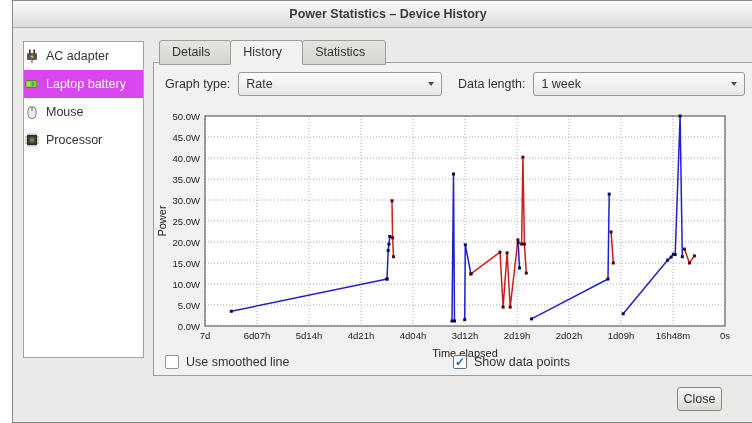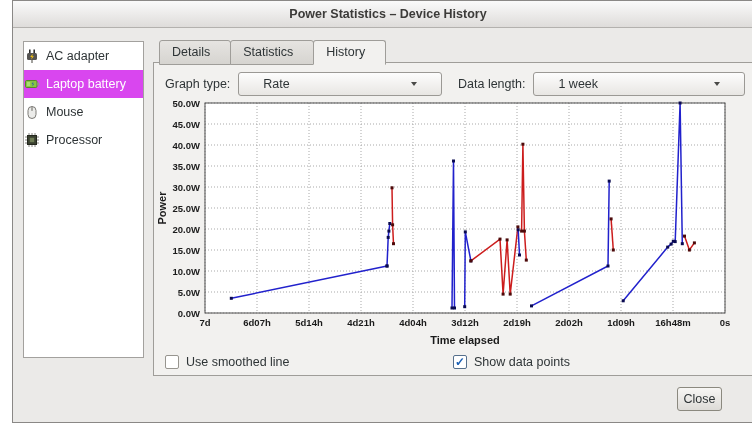--- a/index.html
+++ b/index.html
@@ -12,27 +12,27 @@
   .list-item.selected{background:#d946ef;color:#ffffff;}
   .icon{width:16px;height:16px;display:inline-flex;align-items:center;justify-content:center;flex:0 0 16px;}
   
   .notebook{position:absolute;left:140px;top:61px;width:601px;height:314px;background:#f2f1ef;border:1px solid #9f9d99;box-sizing:border-box;}
   .tabs{position:absolute;left:146px;top:39px;display:flex;z-index:3;}
   .tab{padding:4px 20px 5px 12px;font-size:12.5px;border:1px solid #9f9d99;border-radius:3px 3px 0 0;background:linear-gradient(#e6e4e1,#d6d4d0);margin-right:-1px;height:14px;line-height:14px;cursor:default;}
   .tab.active{background:#f2f1ef;border-bottom:1px solid #f2f1ef;position:relative;z-index:4;}
   
   .controls{position:absolute;left:152px;top:71px;width:580px;display:flex;align-items:center;z-index:2;}
   .ctl-label{font-size:12.5px;margin-right:8px;white-space:nowrap;}
-  .combo{height:24px;box-sizing:border-box;border:1px solid #9b9995;border-radius:3px;background:linear-gradient(#fdfdfd,#e8e6e3);display:flex;align-items:center;padding:0 24px;font-size:12.5px;cursor:default;}
+  .combo{height:24px;box-sizing:border-box;border:1px solid #9b9995;border-radius:3px;background:linear-gradient(#fdfdfd,#e8e6e3);display:flex;align-items:center;padding:0 7px;font-size:12.5px;cursor:default;}
   .combo .val{flex:1;}
   .combo-arrow{width:0;height:0;border-left:3.5px solid transparent;border-right:3.5px solid transparent;border-top:4.5px solid #4a4a48;margin-left:6px;}
   .combo.graph{width:206px;margin-right:16px;}
   .combo.length{width:214px;}
   
-  .chart-wrap{position:absolute;left:140px;top:97px;width:582px;height:252px;z-index:2;font-weight:bold;}
+  .chart-wrap{position:absolute;left:140px;top:110px;width:582px;height:252px;z-index:2;}
   svg text{font-family:"Liberation Sans",sans-serif;}
   .grid{stroke:#a9a9a9;stroke-width:1;stroke-dasharray:1 2;}
   .ytick,.xtick{font-size:9.5px;fill:#1b1b1b;}
   .axis-label{font-size:11px;fill:#1b1b1b;}
   
   .cb-row{position:absolute;top:354px;display:flex;align-items:center;gap:7px;z-index:2;font-size:12.5px;}
   .checkbox{width:14px;height:14px;box-sizing:border-box;background:#ffffff;border:1px solid #97958f;border-radius:2px;display:inline-flex;align-items:center;justify-content:center;font-size:12px;font-weight:bold;color:#1a5fb4;cursor:default;}
   .checkbox.checked{border-color:#56708c;}
   
   .close-btn{position:absolute;left:664px;top:386px;width:45px;height:24px;box-sizing:border-box;border:1px solid #8b897f;border-radius:3px;background:linear-gradient(#f7f6f4,#dddbd7);font-size:12.5px;display:flex;align-items:center;justify-content:center;cursor:default;}
@@ -100,22 +100,22 @@
           <rect x="3.5" y="3.5" width="9" height="9" fill="#3a4030" stroke="#24271d" stroke-width="1"></rect>
           <rect x="5.8" y="5.8" width="4.4" height="4.4" fill="#6f7c55"></rect>
         </svg>
       </span>
       <span>Processor</span>
     </div>
   </div>
 
   <div class="tabs">
     <div class="tab"><span>Details</span></div>
+    <div class="tab active"><span>History</span></div>
     <div class="tab"><span>Statistics</span></div>
-    <div class="tab active"><span>History</span></div>
   </div>
 
   <div class="notebook"></div>
 
   <div class="controls">
     <span class="ctl-label">Graph type:</span>
     <div class="combo graph">
       <span class="val">Rate</span>
       <span class="combo-arrow"></span>
     </div>

